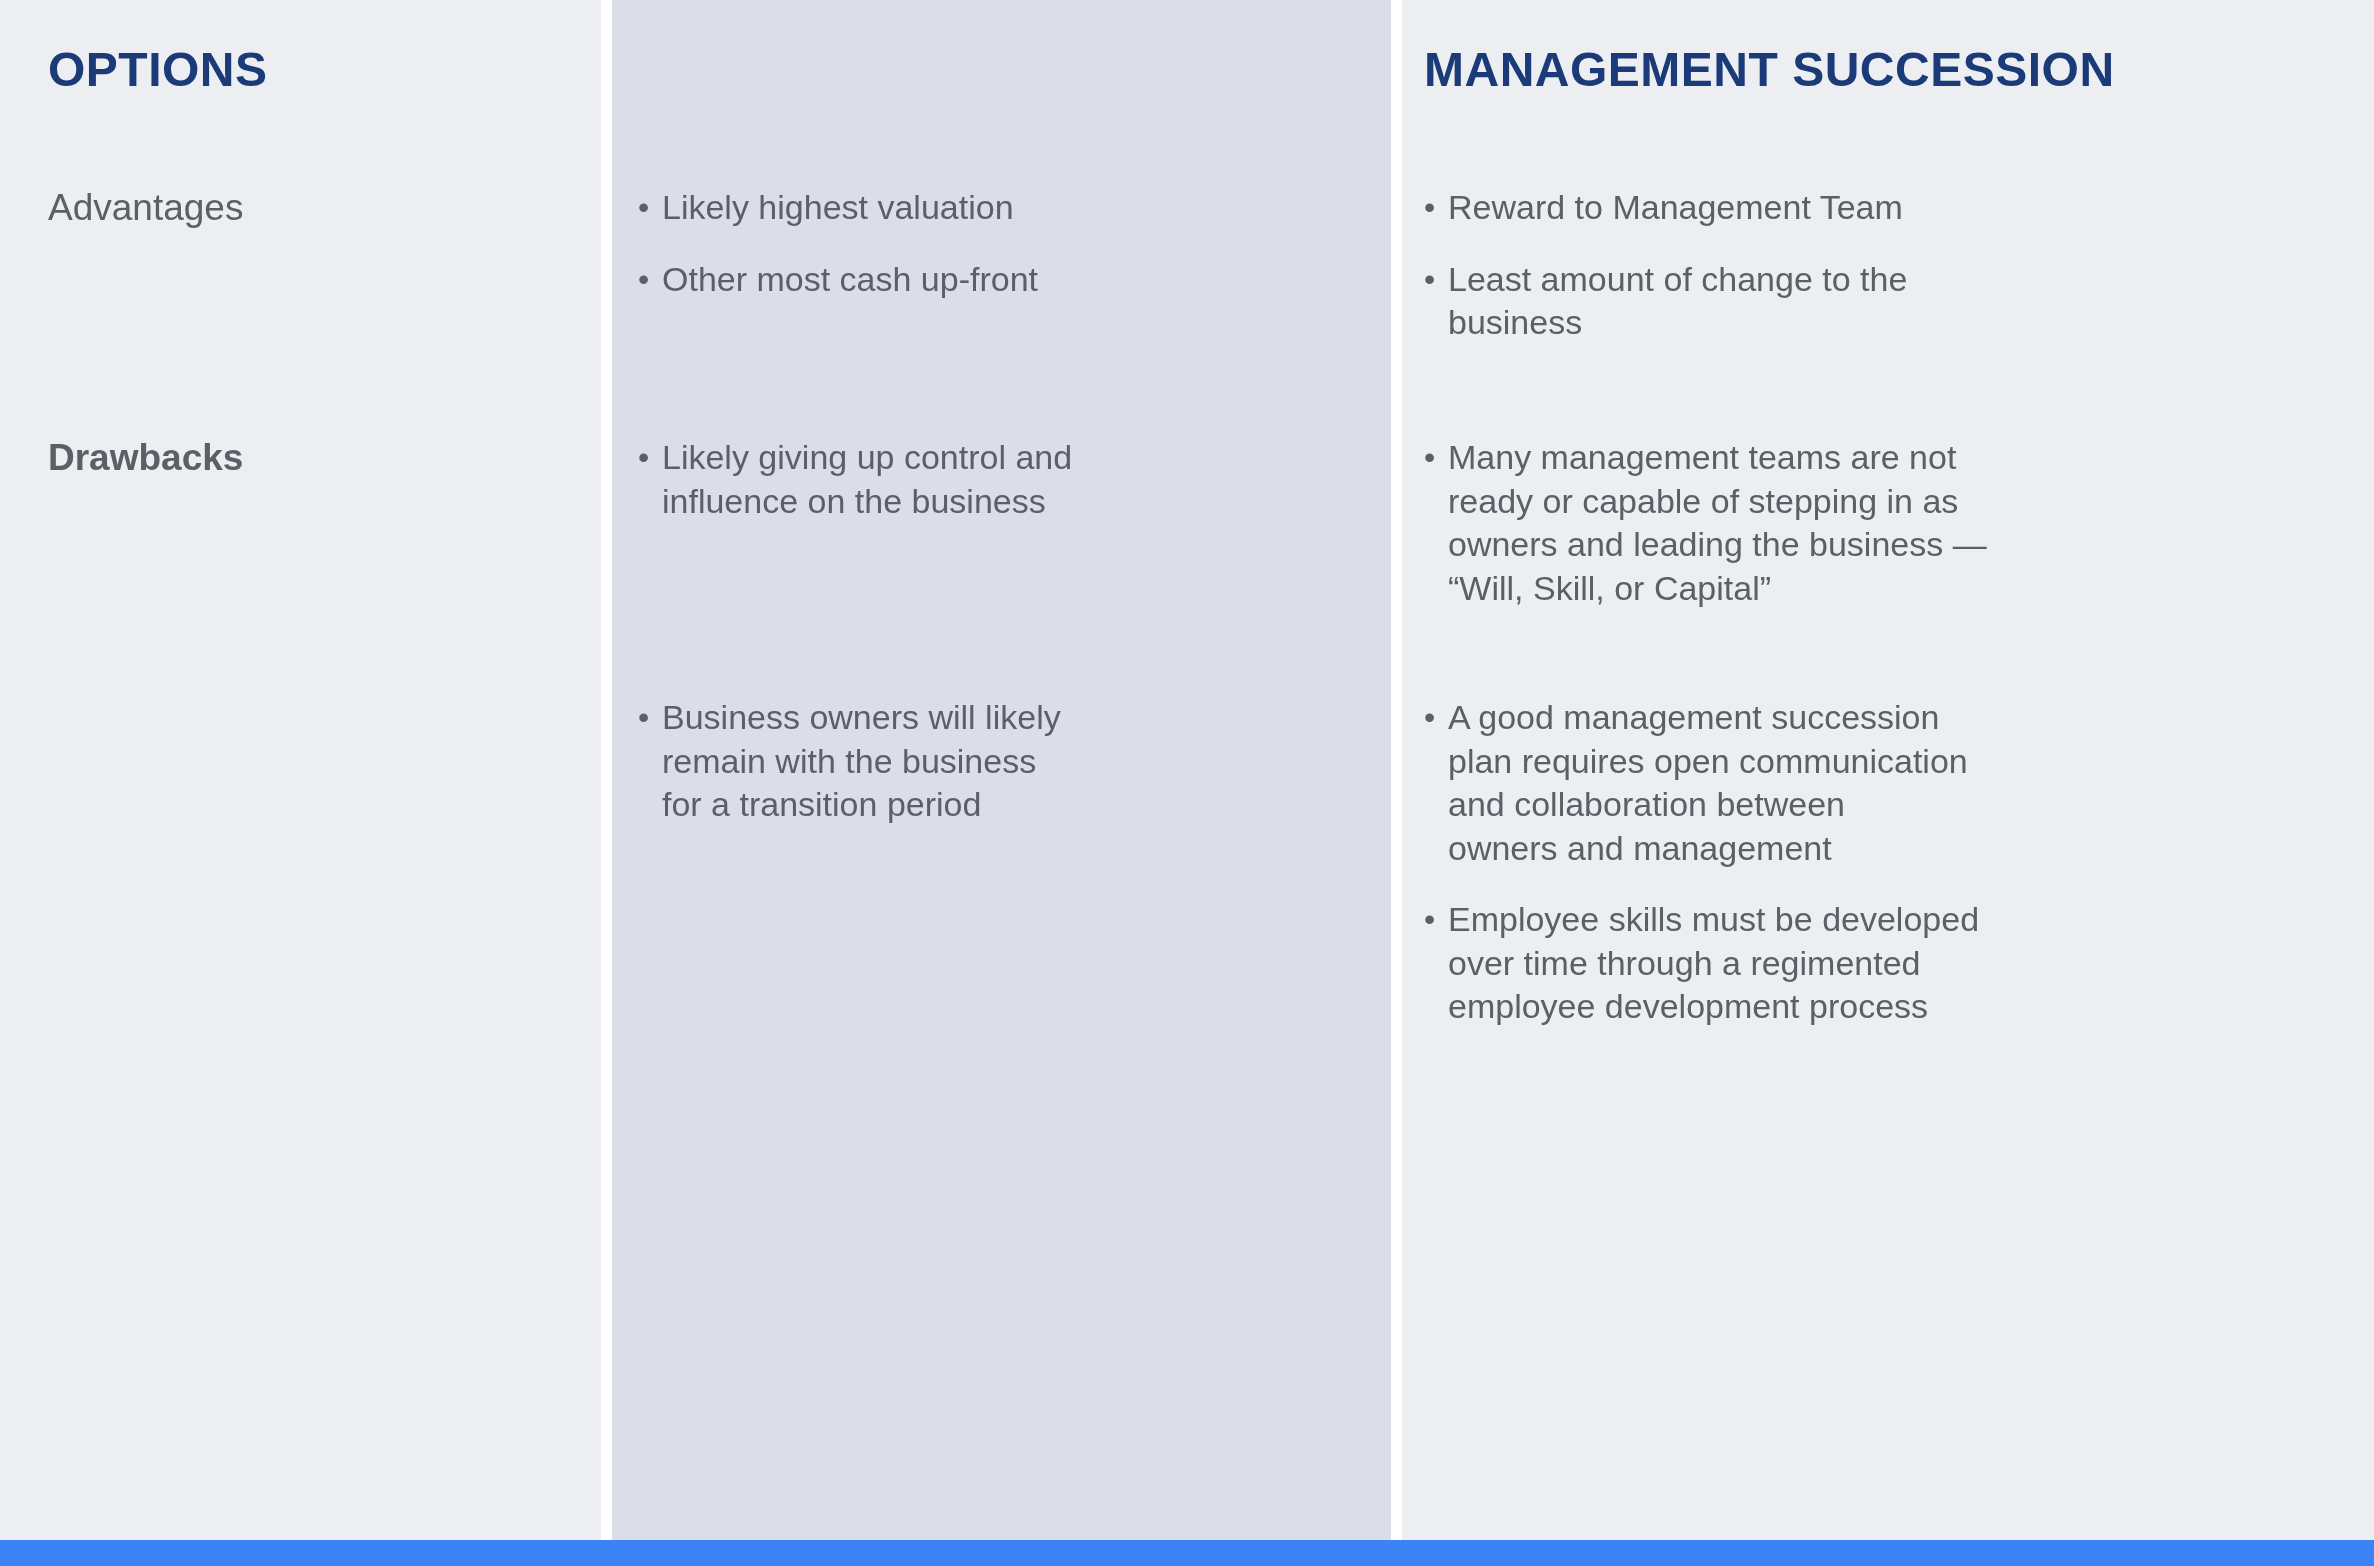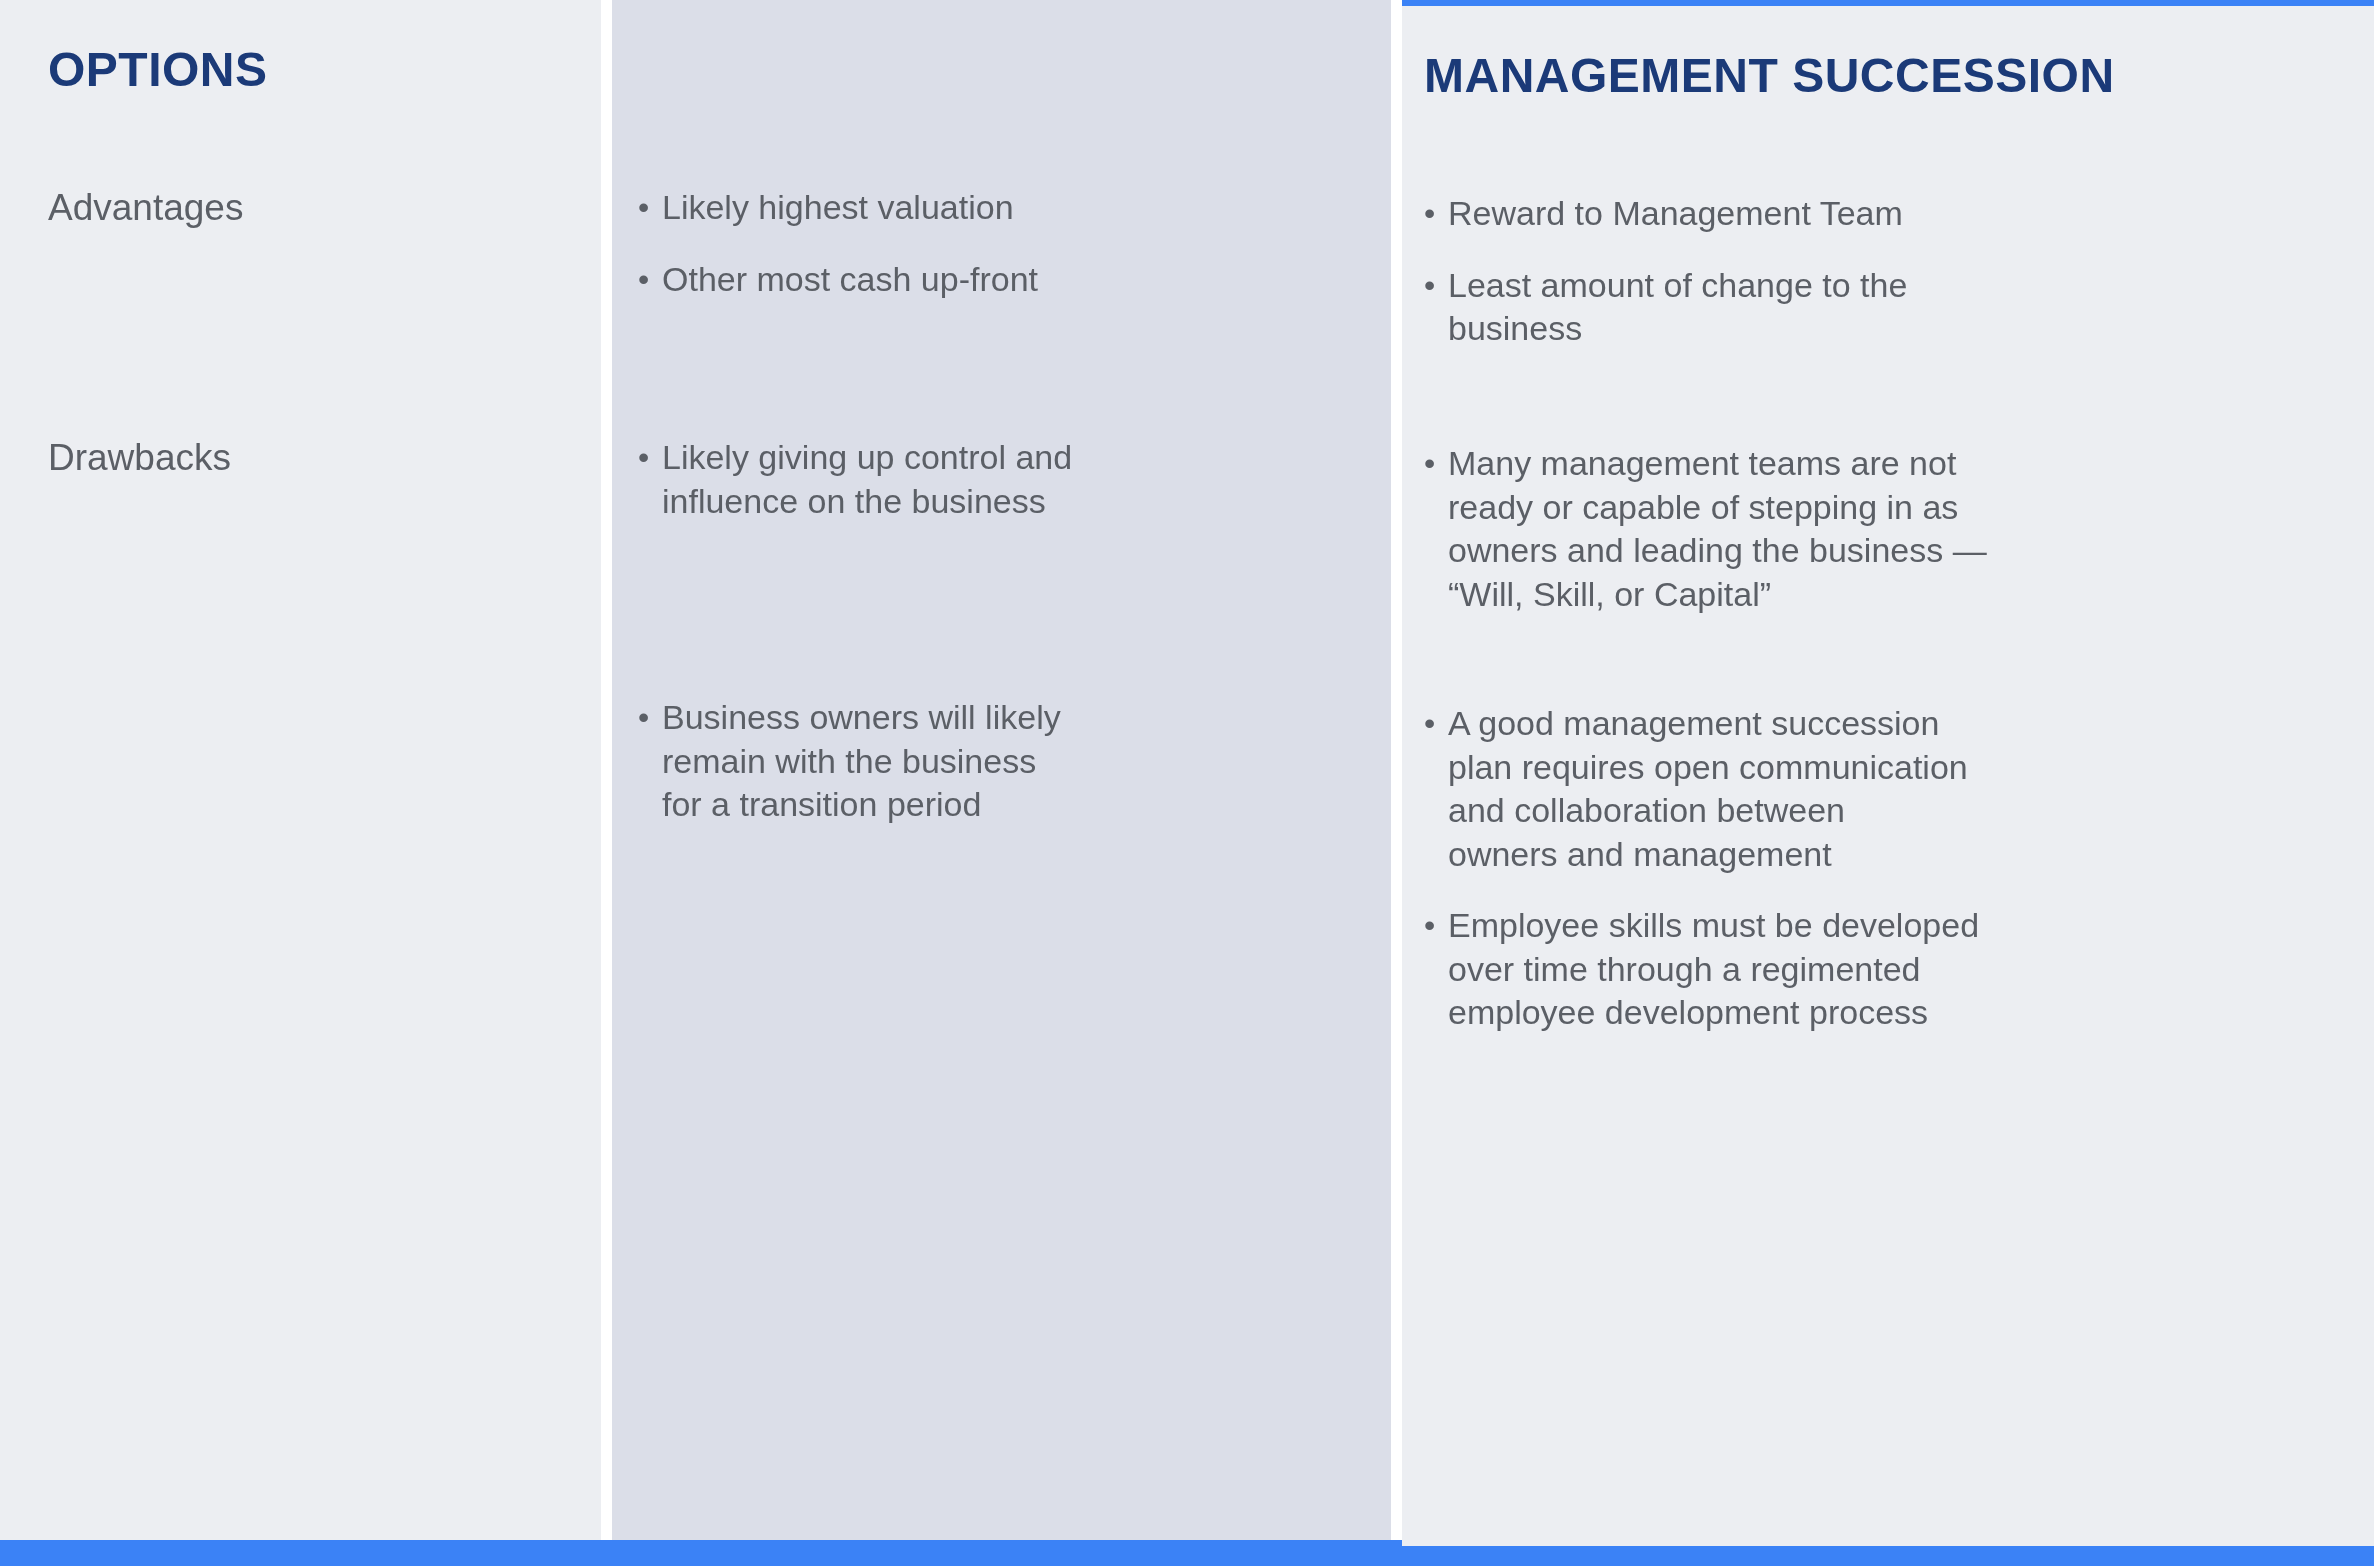--- a/index.html
+++ b/index.html
@@ -41,21 +41,20 @@
   }
   .col-third {
     width: 779px;
     background: #dbdee8;
     padding: 45px 0 0 0;
   }
   .col-mgmt {
     width: 972px;
     background: #eceef2;
     padding: 45px 0 0 0;
-    margin-top: 6px;
   }
 
   
   .col-header {
     font-size: 48px;
     font-weight: bold;
     color: #1b3a78;
     letter-spacing: 0.5px;
     line-height: 1.05;
     margin: 0;
@@ -99,21 +98,21 @@
   }
 
   .third-bullets { left: 26px; width: 733px; }
   .mgmt-bullets  { left: 22px; width: 937px; }
 
   .r1 { top: 186px; }
   .r2 { top: 436px; }
   .r3 { top: 696px; }
 
   .lbl-r1 { top: 186px; }
-  .lbl-r2 { top: 436px; }
+  .lbl-r2 { top: 436px; font-weight: bold; }
   .lbl-r3 { top: 696px; }
 </style>
 </head>
 <body>
 
 <div class="board">
 
   <div class="col col-options">
     <h1 class="col-header">OPTIONS</h1>
 

